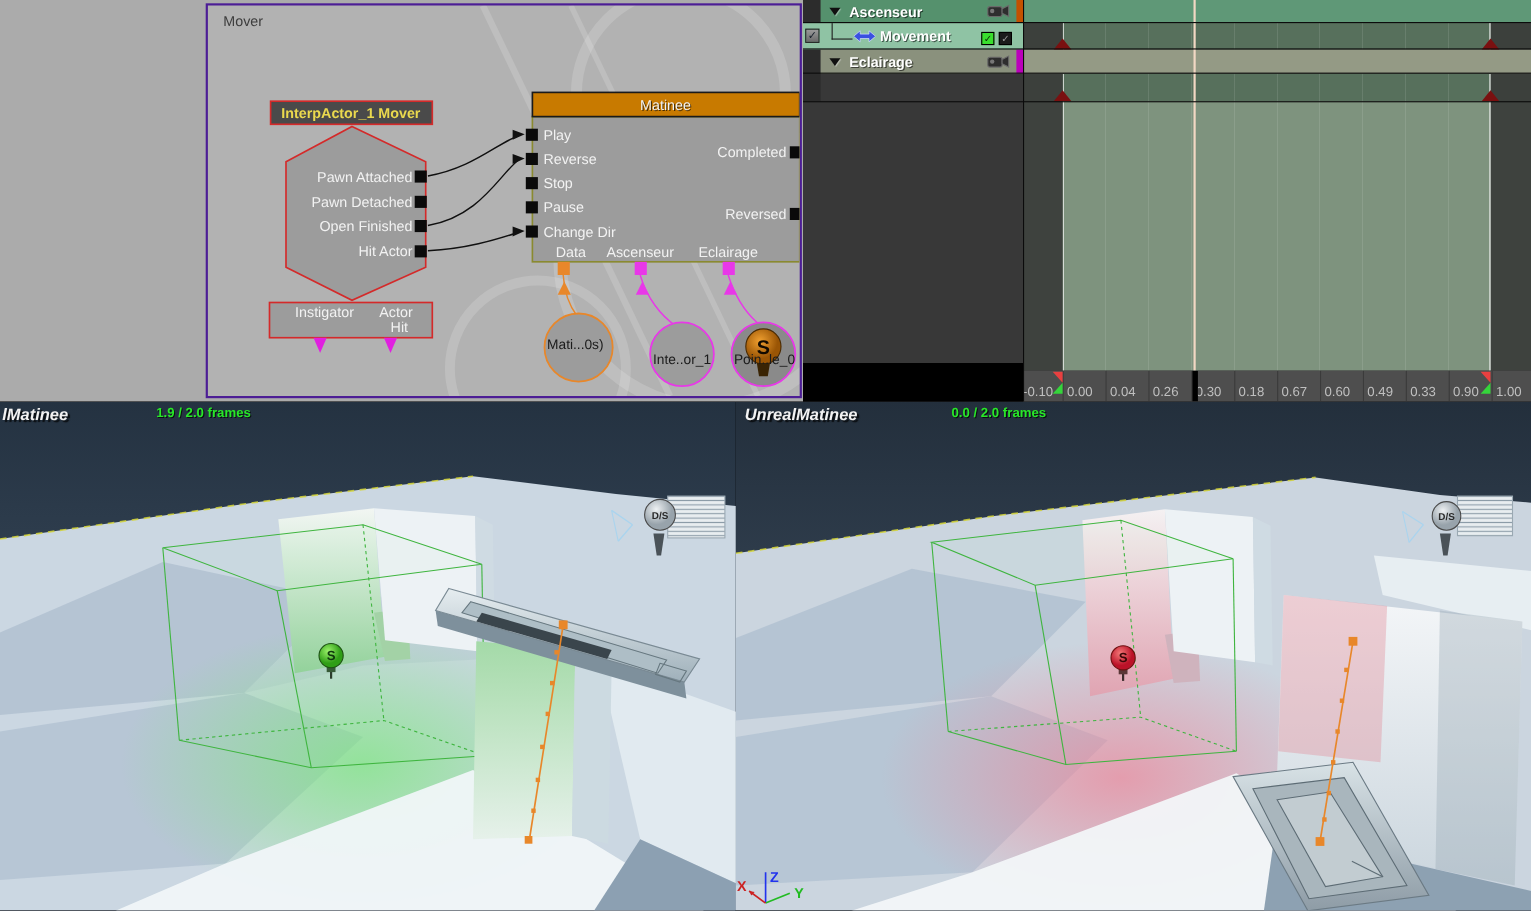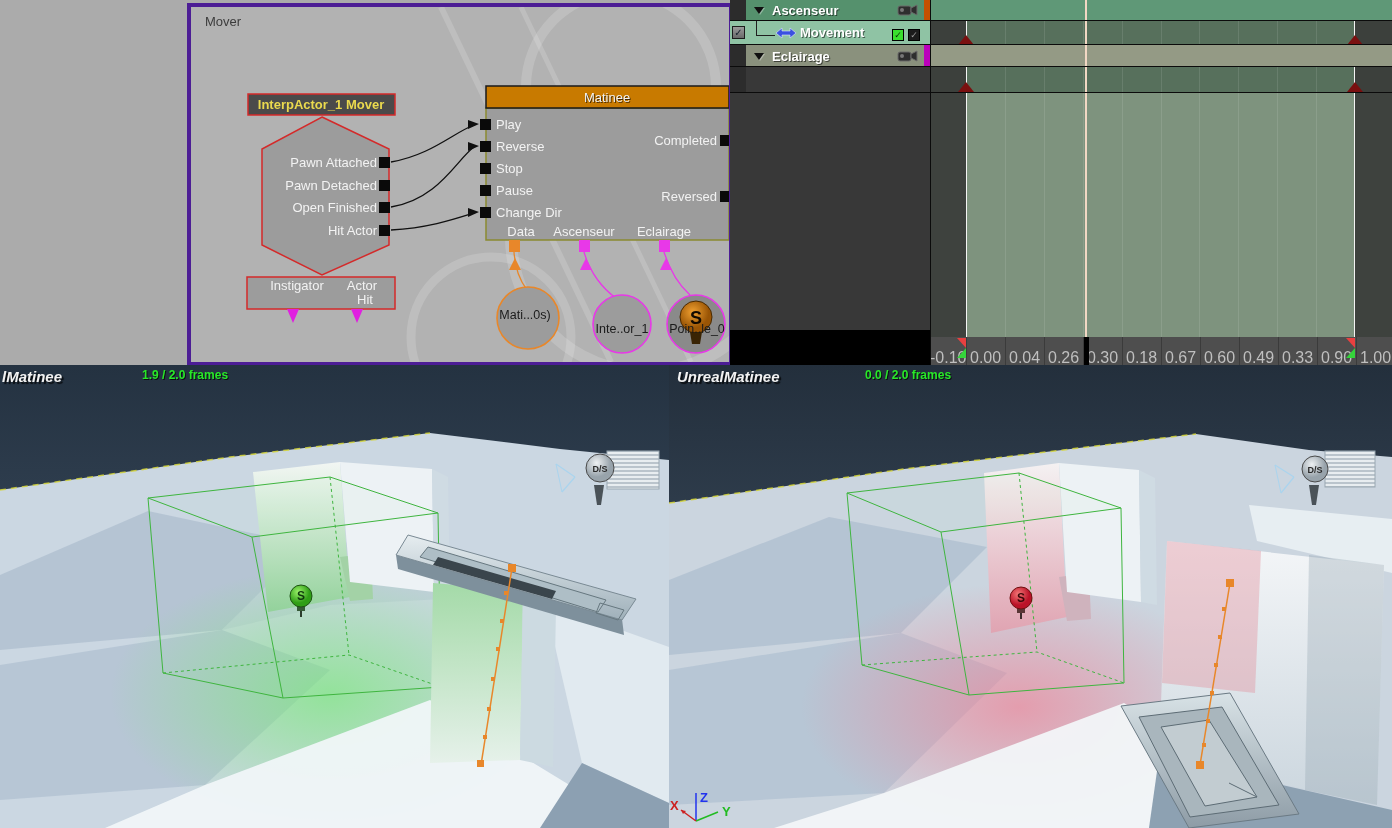--- a/index.html
+++ b/index.html
@@ -2,21 +2,21 @@
 <html><head>
 <meta charset="utf-8">
 <style>
   html,body{margin:0;padding:0;background:#000;}
   #app{position:relative;width:1392px;height:828px;overflow:hidden;
        font-family:"Liberation Sans",sans-serif;}
 
   
   #kismet-area{position:absolute;left:0;top:0;width:730px;height:365px;background:#ababab;}
   #kismet-window{position:absolute;left:187px;top:3px;width:538px;height:355px;
-    border:4px solid #4c1d95;background:#b2b2b2;overflow:hidden;}
+    border:2px solid #4c1d95;background:#b2b2b2;overflow:hidden;}
   #kismet-svg{display:block;}
   .knode-label{fill:#f2f2f2;font-size:13px;font-family:"Liberation Sans",sans-serif;}
   .kshadow{text-shadow:1px 1px 0 rgba(0,0,0,.65);}
   .ktitle{fill:#ead94e;font-size:13px;font-weight:bold;}
   .kdark{fill:#3c3c3c;font-size:13px;}
   .kvar{fill:#1b1b1b;font-size:12.5px;}
   svg text{font-family:"Liberation Sans",sans-serif;}
 
   
   #matinee-panel{position:absolute;left:730px;top:0;width:662px;height:365px;background:#383838;}
@@ -40,21 +40,21 @@
   #tl{position:absolute;left:200px;top:0;width:462px;height:337px;overflow:hidden;}
   .range{position:absolute;left:36px;width:389px;
          box-shadow:inset 1px 0 0 #f4f4f4,inset -1px 0 0 #f4f4f4;
          background-image:repeating-linear-gradient(to right,rgba(255,255,255,.10) 0 1px,transparent 1px 38.9px);}
   .key{position:absolute;width:0;height:0;border-left:8px solid transparent;
        border-right:8px solid transparent;border-bottom:10px solid #7a1010;}
   .hline{position:absolute;left:0;width:662px;height:1px;background:#0b0b0b;}
   #tl-cursor{position:absolute;left:155px;top:0;width:2px;height:337px;background:#f2d8c4;}
   #ruler{position:absolute;left:200px;top:337px;width:462px;height:28px;background:#4e4e4e;overflow:hidden;}
   .rcell{position:absolute;top:0;height:28px;width:39px;border-left:1px solid #3b3b3b;
-         color:#bfbfbf;font-size:16px;box-sizing:border-box;padding:12px 0 0 3px;}
+         color:#bfbfbf;font-size:12px;box-sizing:border-box;padding:12px 0 0 3px;}
   .mk{position:absolute;top:1px;width:0;height:0;}
   .mk .r{width:0;height:0;border-left:9px solid transparent;border-top:10px solid #e84040;}
   .mk .g{width:0;height:0;border-left:9px solid transparent;border-bottom:10px solid #35d53b;}
   #ruler-cursor{position:absolute;left:154px;top:0;width:5px;height:28px;background:#000;}
 
   
   .viewport{position:absolute;top:365px;height:463px;overflow:hidden;}
   .vp-title{fill:#f2f2f2;font-size:15px;font-weight:bold;font-style:italic;
             text-shadow:2px 2px 1px rgba(0,0,0,.75);}
   .vp-frames{fill:#28e828;font-size:12px;font-weight:bold;text-shadow:1px 1px 0 rgba(0,0,0,.7);}

